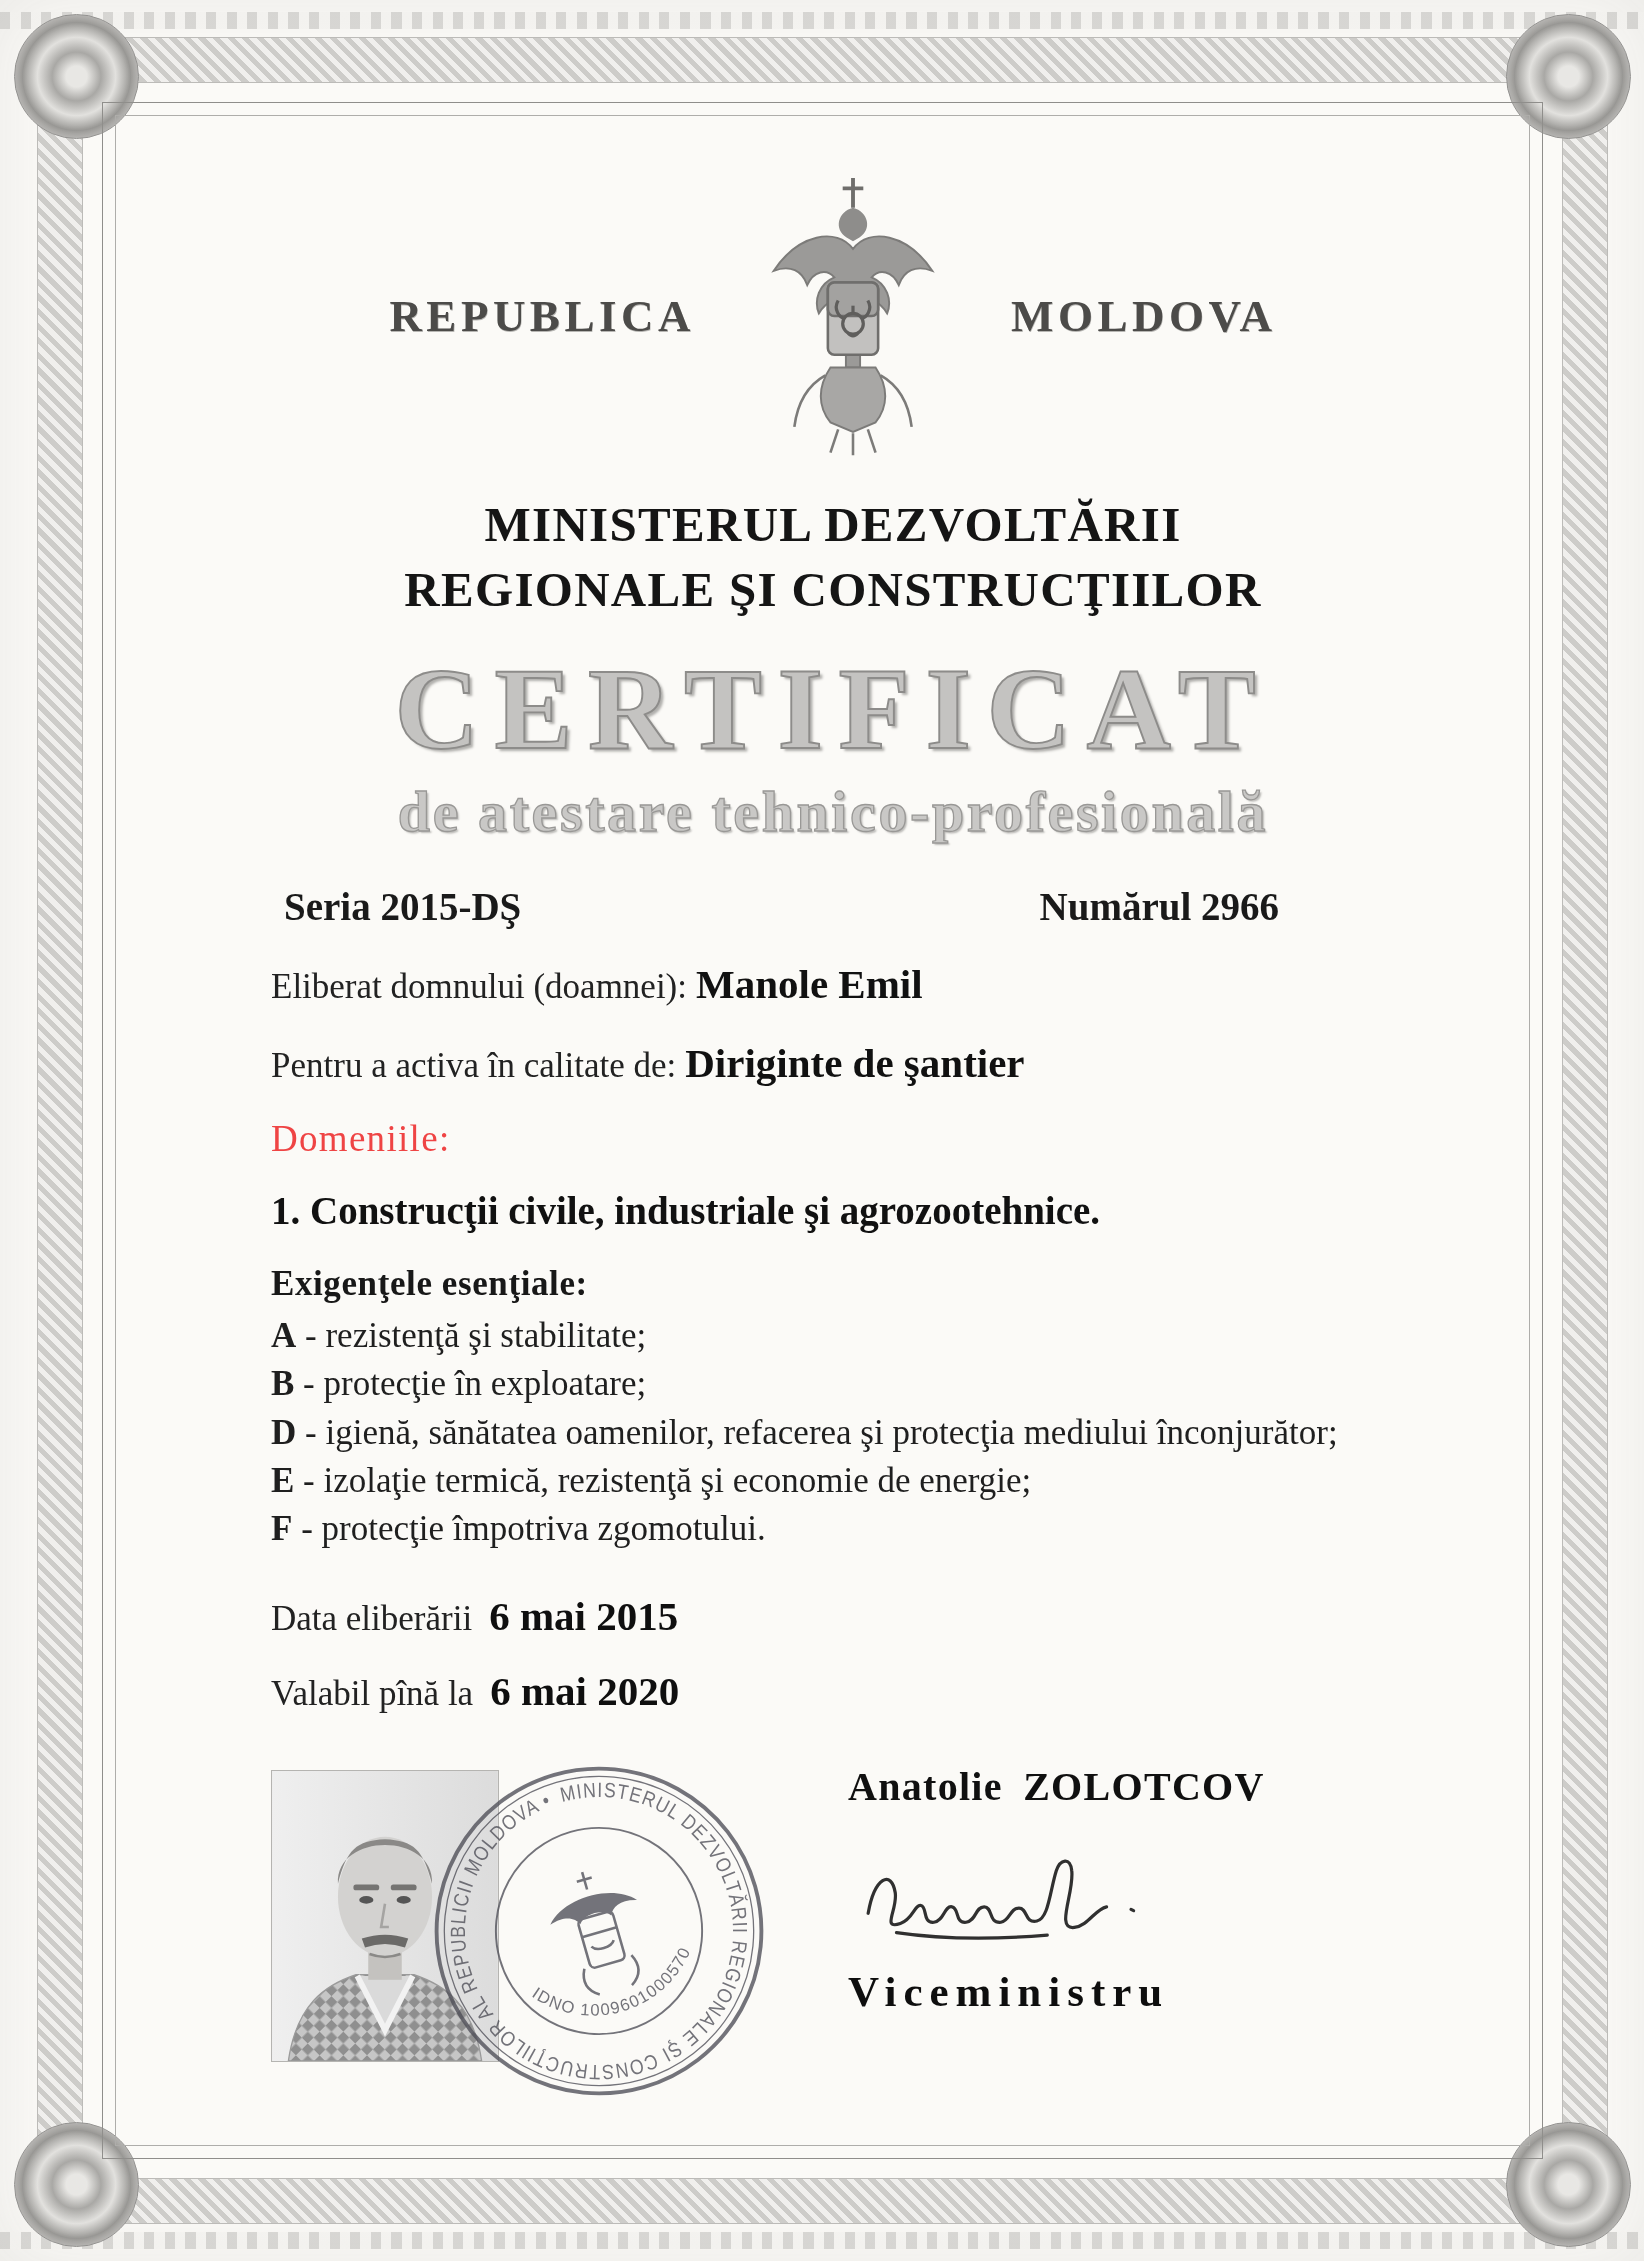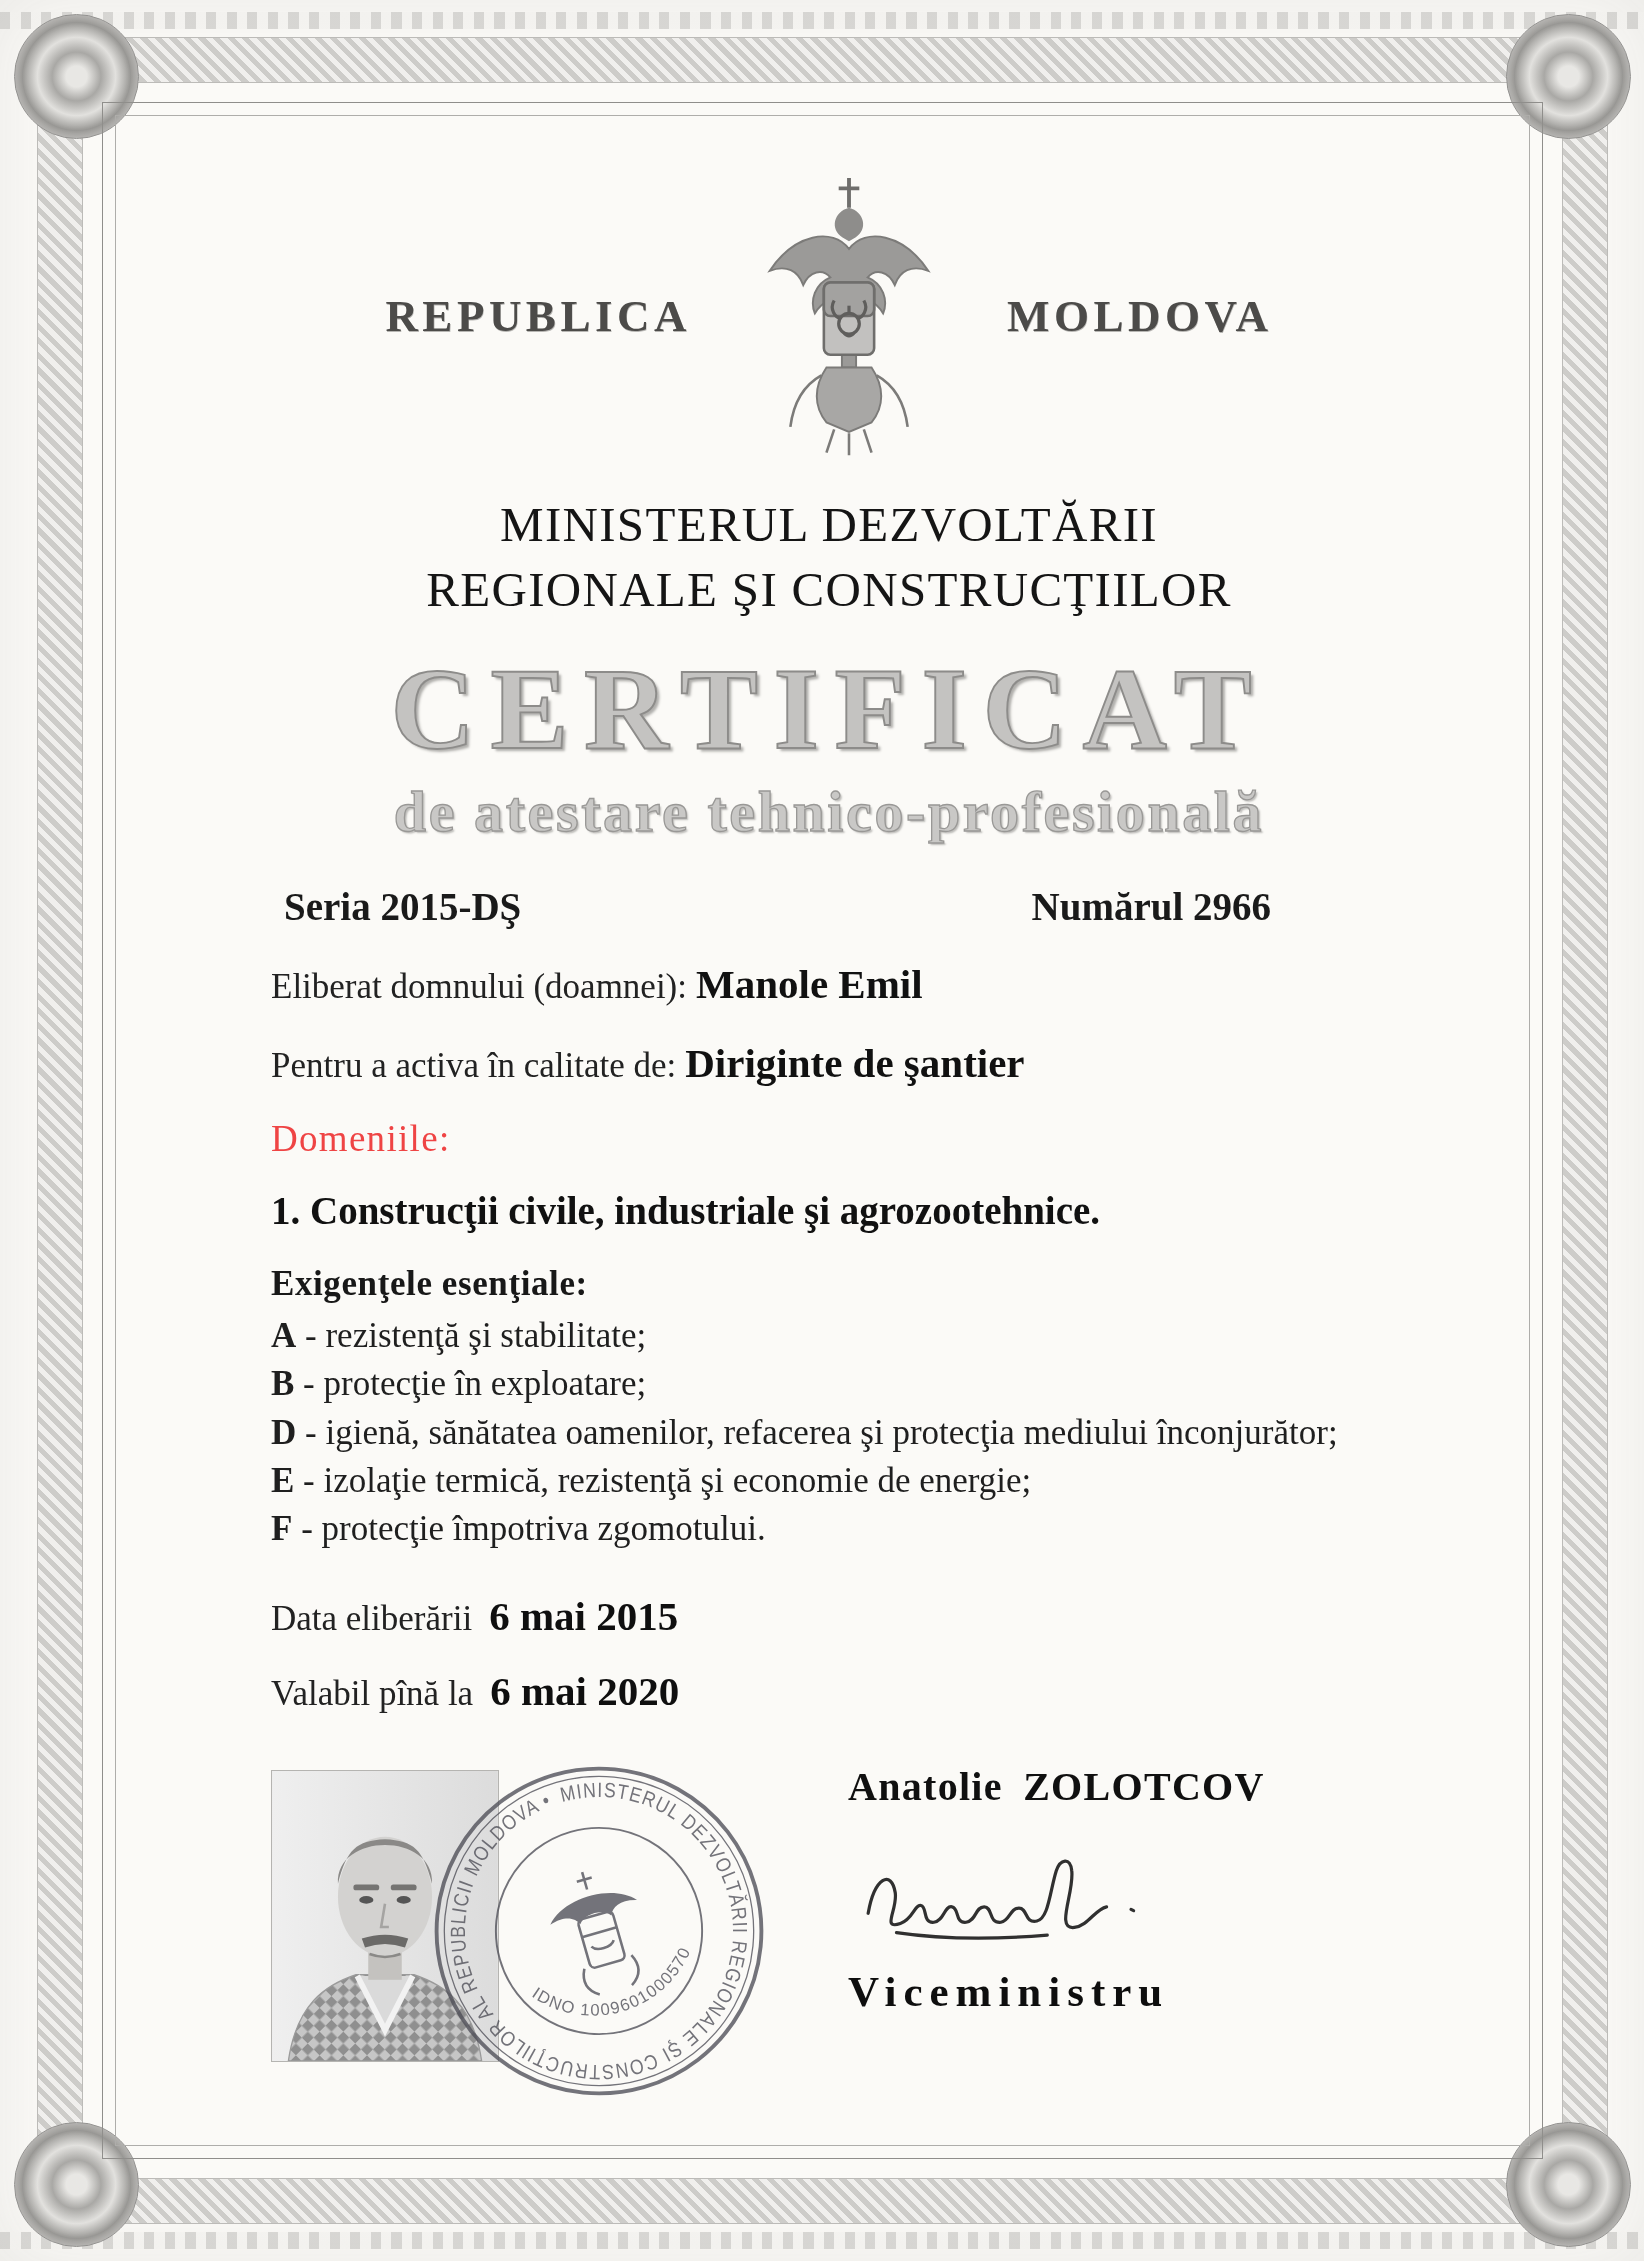--- a/index.html
+++ b/index.html
@@ -38,29 +38,29 @@
     background:radial-gradient(circle,#e8e7e4 12%,#a9a8a5 28%,#e2e1de 45%,#9b9a97 62%,#eceae7 78%,#a5a4a1 92%);
     border:1.9px solid #939290;
     box-shadow:inset 0 0 11.6px rgba(0,0,0,.18);
   }
   .corner-tl{left:14px;top:14px;} .corner-tr{right:14px;top:14px;}
   .corner-bl{left:14px;bottom:14px;} .corner-br{right:14px;bottom:14px;}
   .inner-frame{position:absolute;left:102px;right:102px;top:102px;bottom:102px;border:1.9px solid #8f8e8b;}
   .inner-frame2{position:absolute;left:115px;right:115px;top:115px;bottom:115px;border:0.6px solid #aeadaa;}
 
   
-  .content{position:absolute;left:232px;right:219px;top:148px;}
+  .content{position:absolute;left:232px;right:211px;top:148px;}
   .header-row{display:flex;align-items:center;justify-content:center;gap:71px;margin-top:26px;}
   .country{
     font-size:45px;font-weight:bold;letter-spacing:4.5px;color:#4c4b49;
     text-shadow:0.6px 0.6px 0.6px #b7b6b3;
   }
   .arms{width:174px;height:284px;}
   .ministry{
-    text-align:center;margin-top:35px;font-weight:normal;color:#151515;
+    text-align:center;margin-top:35px;font-weight:bold;color:#151515;
     font-size:49px;line-height:1.32;letter-spacing:1.3px;
   }
   .big-title{
     text-align:center;margin-top:19.3px;
     font-size:117px;font-weight:bold;letter-spacing:15.5px;
     color:#c4c3c1;
     -webkit-text-stroke:1.9px #8d8c8a;
     text-shadow:3.2px 3.2px 2.6px #b0afac;
     white-space:nowrap;
   }

